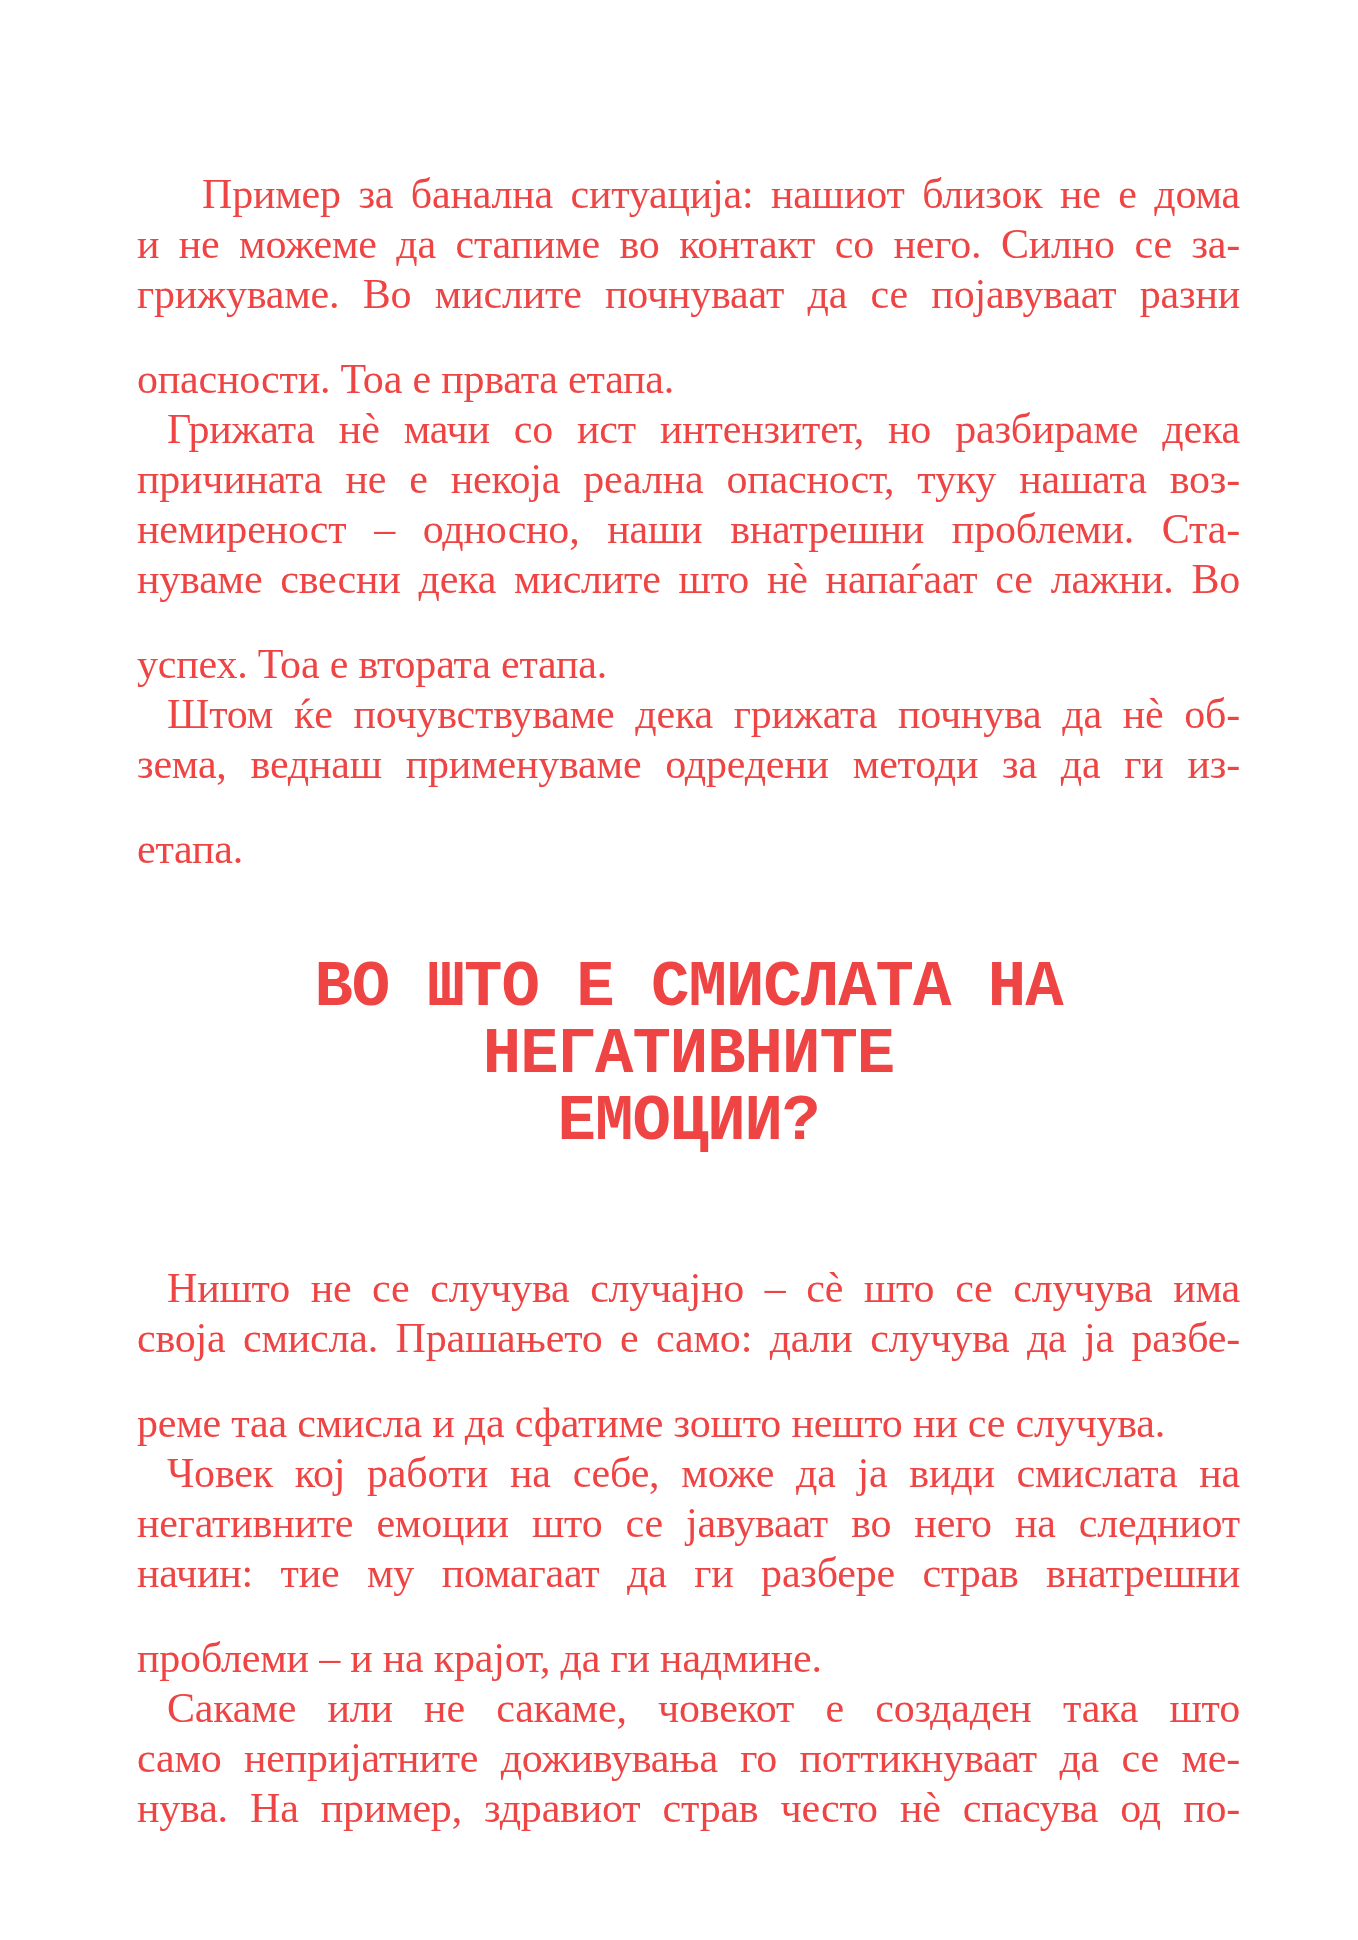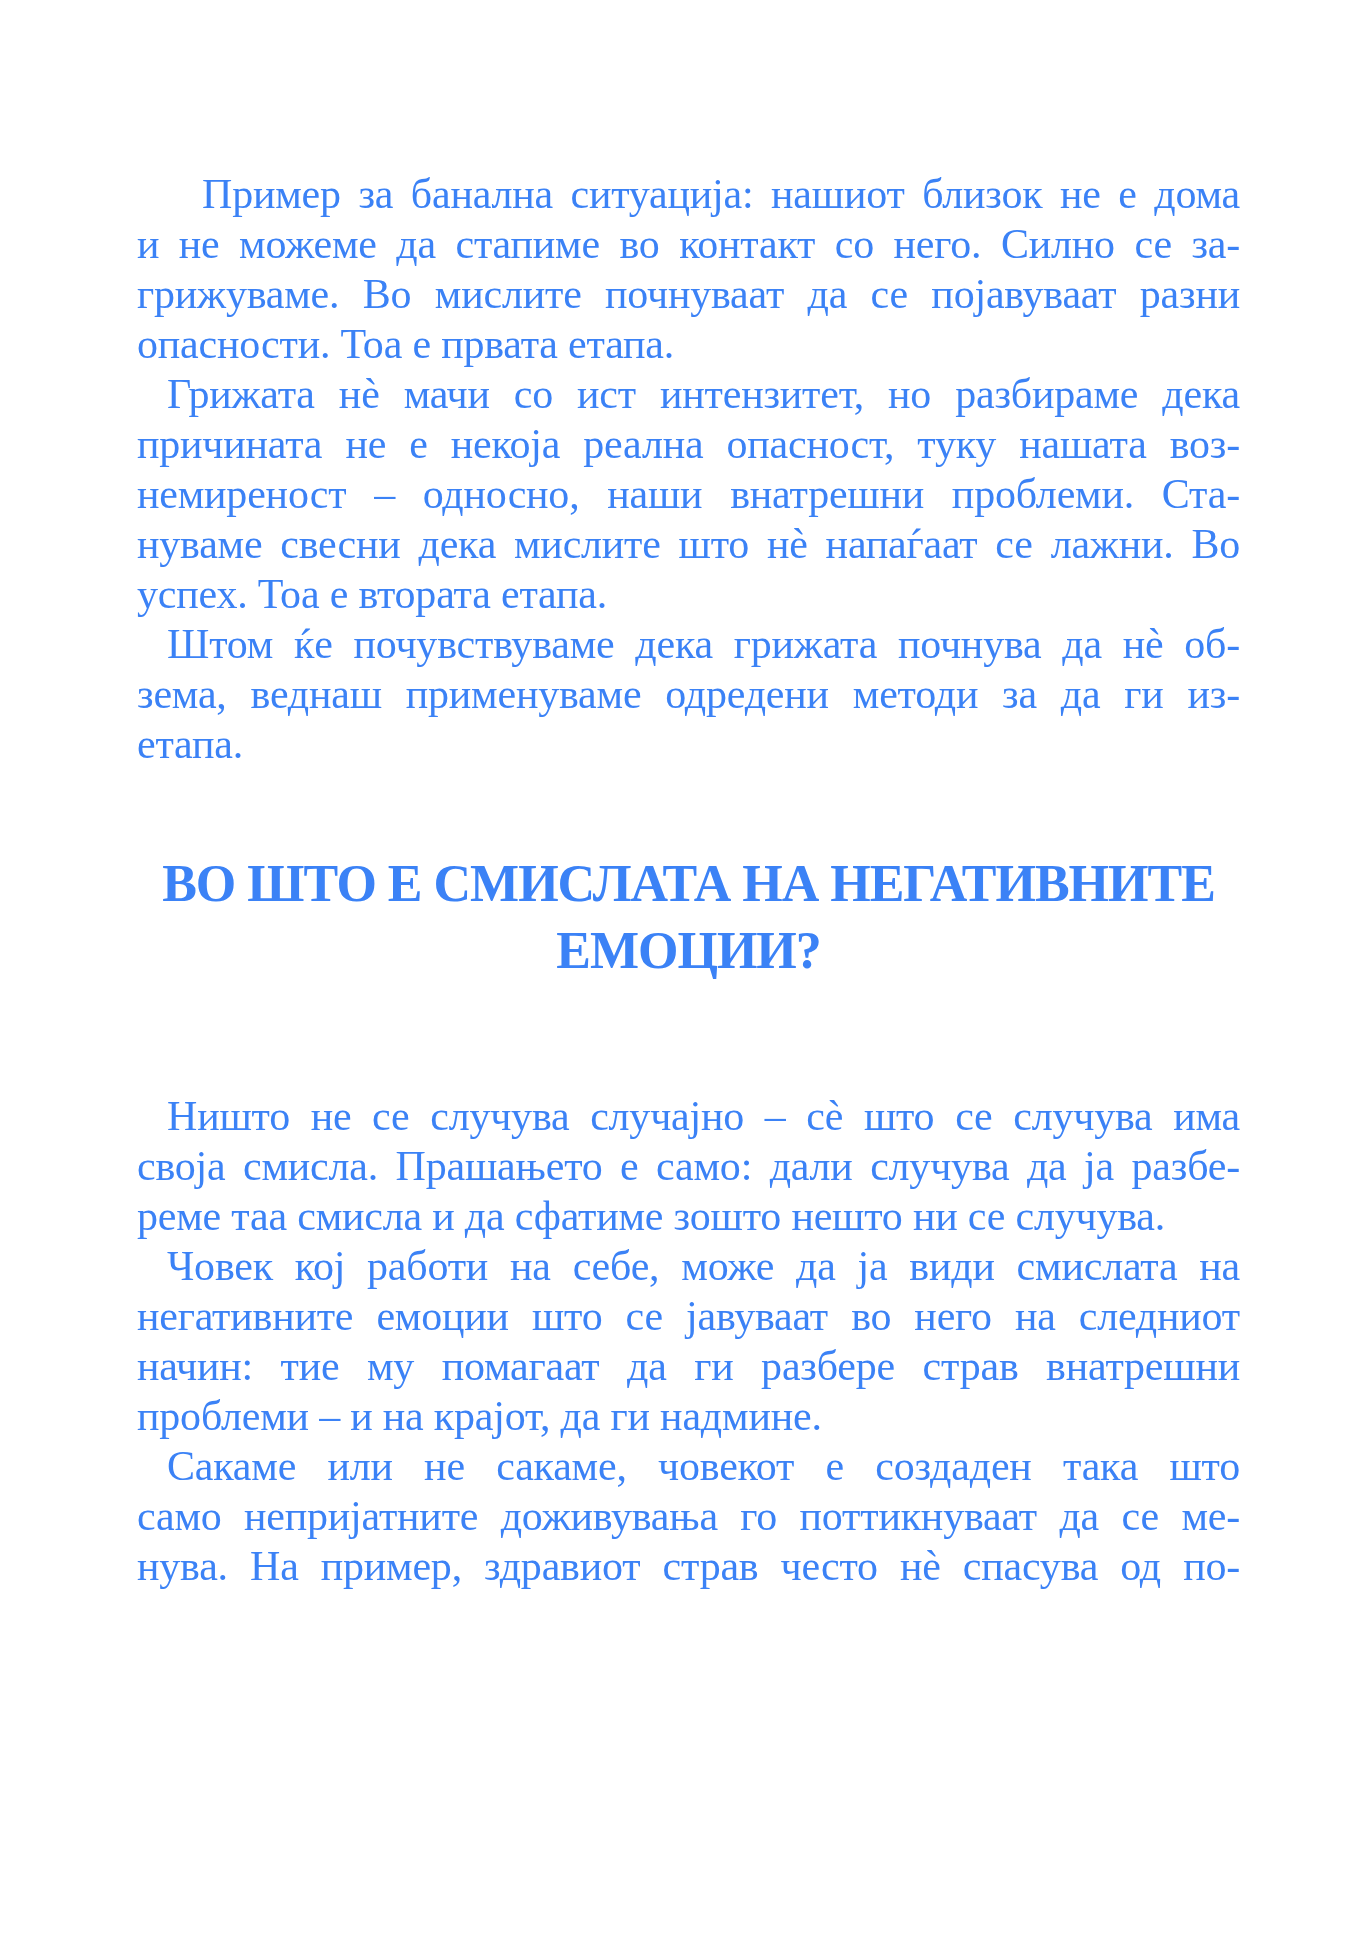--- a/index.html
+++ b/index.html
@@ -5,49 +5,49 @@
   html, body {
     margin: 0;
     padding: 0;
     background: #ffffff;
   }
   .page {
     position: relative;
     width: 1358px;
     height: 1940px;
     background: #ffffff;
-    color: #3b82f6;
+    color: #ef4444;
     font-family: "Liberation Serif", serif;
     overflow: hidden;
   }
   .text-col {
     position: absolute;
     left: 137px;
     top: 0;
     width: 1103px;
   }
   .body-block {
     font-size: 42px;
     line-height: 50px;
     letter-spacing: -0.2px;
   }
   #paras-top { margin-top: 169px; }
   #paras-bottom { margin-top: 107px; }
   .line {
     text-align: justify;
     text-align-last: justify;
   }
-  .line.last { text-align-last: left; }
+  .line.last { text-align-last: left; margin-top: 35px; }
   .line.first { text-indent: 30px; }
   #paras-top .para:first-child .line.first { text-indent: 65px; }
   .heading {
     margin: 81px 0 0 0;
-    font-family: Liberation Serif, serif;
+    font-family: Liberation Mono, monospace;
     font-weight: 700;
-    font-size: 52px;
+    font-size: 64px;
     line-height: 67px;
     letter-spacing: -1px;
     text-align: center;
   }
   .hline { display: block; }
   .page-number {
     position: absolute;
     left: 167px;
     top: 1946px;
     font-size: 42px;

